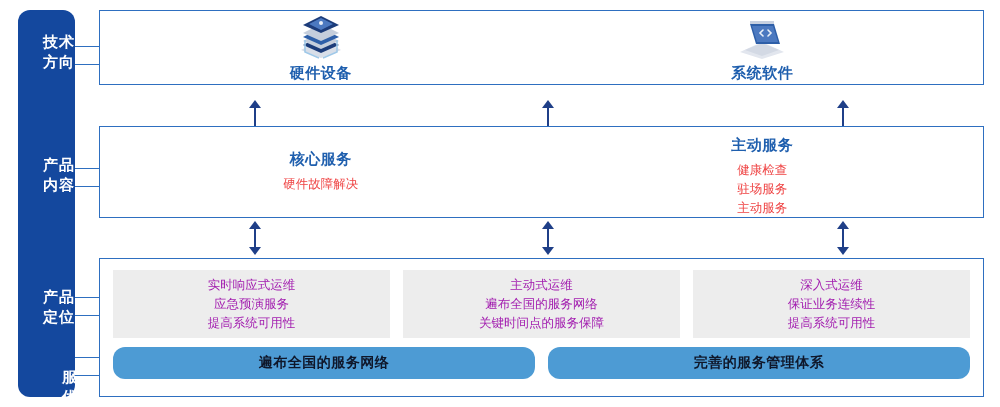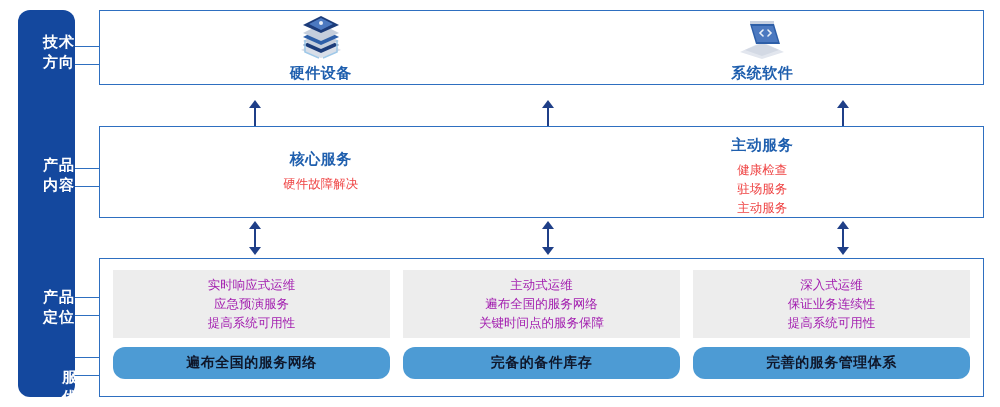--- a/index.html
+++ b/index.html
@@ -239,20 +239,19 @@
         </div>
         <div class="graybox">
           <div class="g-item">深入式运维</div>
           <div class="g-item">保证业务连续性</div>
           <div class="g-item">提高系统可用性</div>
         </div>
       </div>
 
       <div class="bluerow">
         <div class="bluebar">遍布全国的服务网络</div>
-        <div class="bluebar">完备的备件库存</div>
         <div class="bluebar">完善的服务管理体系</div>
       </div>
 
     </div>
   </div>
 
 </div>
 
 </body></html>

